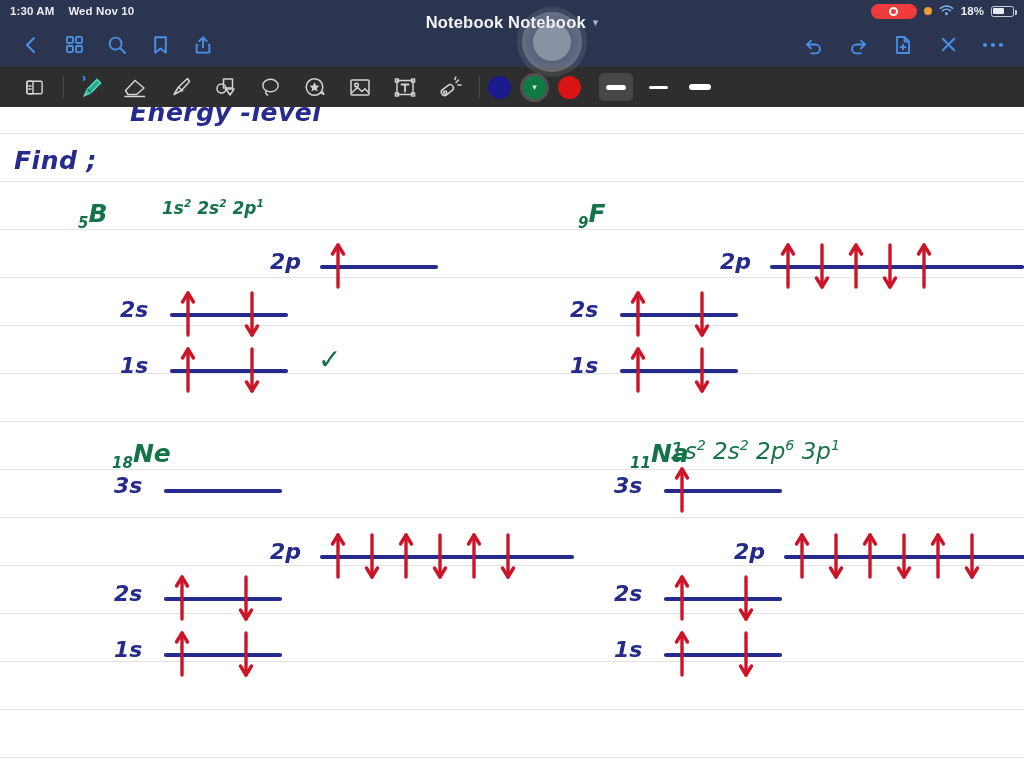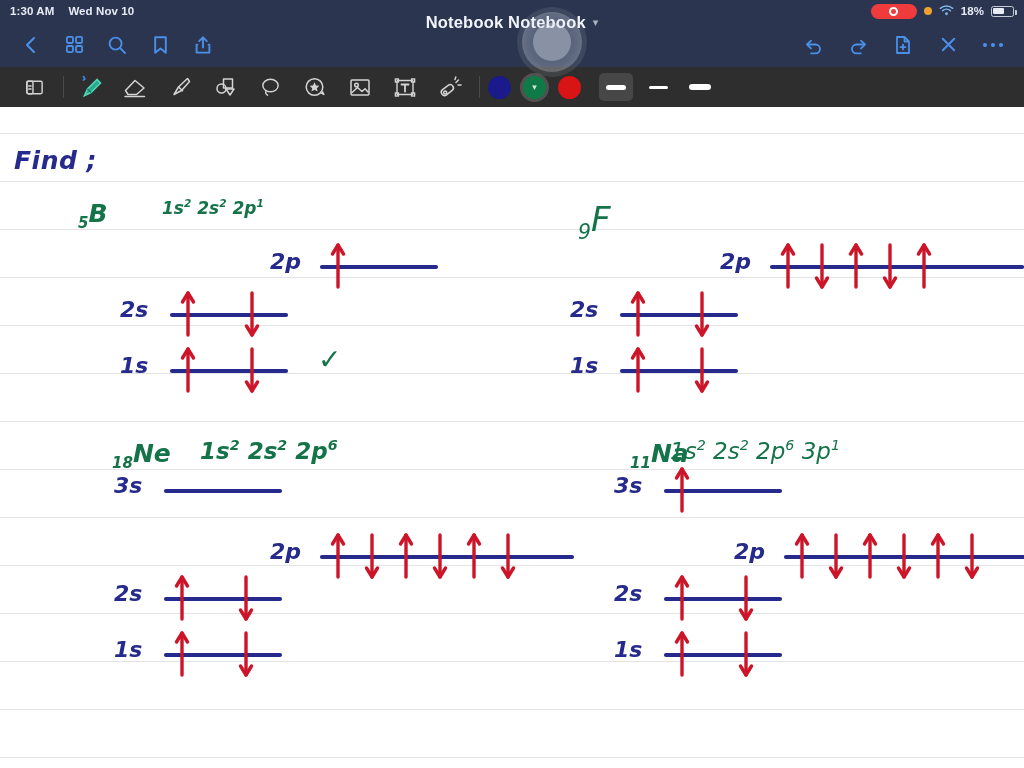--- a/index.html
+++ b/index.html
@@ -410,32 +410,32 @@
         <path d="M740.5 503 L746 512 L751.5 503" stroke="#cc1528" stroke-width="3.4" stroke-linecap="round" stroke-linejoin="round" fill="none"></path>
         <path d="M666 548 L780 548" stroke="#252a8c" stroke-width="4.2" stroke-linecap="round" fill="none"></path>
         <path d="M682 568 L682 526" stroke="#cc1528" stroke-width="3.4" stroke-linecap="round" fill="none"></path>
         <path d="M676.5 535 L682 526 L687.5 535" stroke="#cc1528" stroke-width="3.4" stroke-linecap="round" stroke-linejoin="round" fill="none"></path>
         <path d="M746 526 L746 568" stroke="#cc1528" stroke-width="3.4" stroke-linecap="round" fill="none"></path>
         <path d="M740.5 559 L746 568 L751.5 559" stroke="#cc1528" stroke-width="3.4" stroke-linecap="round" stroke-linejoin="round" fill="none"></path>
       </g>
   </svg>
 
   <div class="hw ink-blue" style="left:14px; top:-9px; font-size:25px; font-style:italic; font-weight:bold; letter-spacing:.5px;margin-top:48px;">Find ;</div>
+  <div class="hw ink-blue" style="left:130px; top:-9px; font-size:25px; font-style:italic; font-weight:bold; letter-spacing:.5px;">Energy -level</div>
 <div class="hw ink-green" style="left: 78px; top: 92px; font-size: 25px; font-style: italic; font-weight: bold;"><span class="sub" style="font-size:.6em;">5</span>B</div>
     <div class="hw ink-green" style="left: 150px; top: 90px; font-size: 17px; font-style: italic; font-weight: bold; margin-left: 12px;">1s<span class="sup">2</span> 2s<span class="sup">2</span> 2p<span class="sup">1</span></div>
     <div class="hw ink-blue" style="left: 270px; top: 142px; font-size: 22px; font-style: italic; font-weight: bold;">2p</div>
     <div class="hw ink-blue" style="left: 120px; top: 190px; font-size: 22px; font-style: italic; font-weight: bold;">2s</div>
     <div class="hw ink-blue" style="left: 120px; top: 246px; font-size: 22px; font-style: italic; font-weight: bold;">1s</div>
     <div class="hw ink-green" style="left: 318px; top: 236px; font-size: 28px; font-style: italic; font-weight: bold;">✓</div>
-    <div class="hw ink-green" style="left: 578px; top: 92px; font-size: 34px; font-style: italic; font-weight: normal;"><span class="sub" style="font-size:.6em;">9</span>F</div>
+    <div class="hw ink-green" style="left: 578px; top: 92px; font-size: 25px; font-style: italic; font-weight: bold;"><span class="sub" style="font-size:.6em;">9</span>F</div>
     <div class="hw ink-blue" style="left: 720px; top: 142px; font-size: 22px; font-style: italic; font-weight: bold;">2p</div>
     <div class="hw ink-blue" style="left: 570px; top: 190px; font-size: 22px; font-style: italic; font-weight: bold;">2s</div>
     <div class="hw ink-blue" style="left: 570px; top: 246px; font-size: 22px; font-style: italic; font-weight: bold;">1s</div>
     <div class="hw ink-green" style="left: 112px; top: 332px; font-size: 25px; font-style: italic; font-weight: bold;"><span class="sub" style="font-size:.6em;">18</span>Ne</div>
-    <div class="hw ink-green" style="left: 200px; top: 330px; font-size: 23px; font-style: italic; font-weight: bold;">1s<span class="sup">2</span> 2s<span class="sup">2</span> 2p<span class="sup">6</span></div>
     <div class="hw ink-blue" style="left: 114px; top: 366px; font-size: 22px; font-style: italic; font-weight: bold;">3s</div>
     <div class="hw ink-blue" style="left: 270px; top: 432px; font-size: 22px; font-style: italic; font-weight: bold;">2p</div>
     <div class="hw ink-blue" style="left: 114px; top: 474px; font-size: 22px; font-style: italic; font-weight: bold;">2s</div>
     <div class="hw ink-blue" style="left: 114px; top: 530px; font-size: 22px; font-style: italic; font-weight: bold;">1s</div>
     <div class="hw ink-green" style="left: 582px; top: 332px; font-size: 25px; font-style: italic; font-weight: bold;"><span class="sub" style="font-size:.6em;margin-left:48px;">11</span>Na</div>
     <div class="hw ink-green" style="left: 670px; top: 330px; font-size: 23px; font-style: italic; font-weight: normal;">1s<span class="sup">2</span> 2s<span class="sup">2</span> 2p<span class="sup">6</span> 3p<span class="sup">1</span></div>
     <div class="hw ink-blue" style="left: 614px; top: 366px; font-size: 22px; font-style: italic; font-weight: bold;">3s</div>
     <div class="hw ink-blue" style="left: 734px; top: 432px; font-size: 22px; font-style: italic; font-weight: bold;">2p</div>
     <div class="hw ink-blue" style="left: 614px; top: 474px; font-size: 22px; font-style: italic; font-weight: bold;">2s</div>
     <div class="hw ink-blue" style="left: 614px; top: 530px; font-size: 22px; font-style: italic; font-weight: bold;">1s</div>

